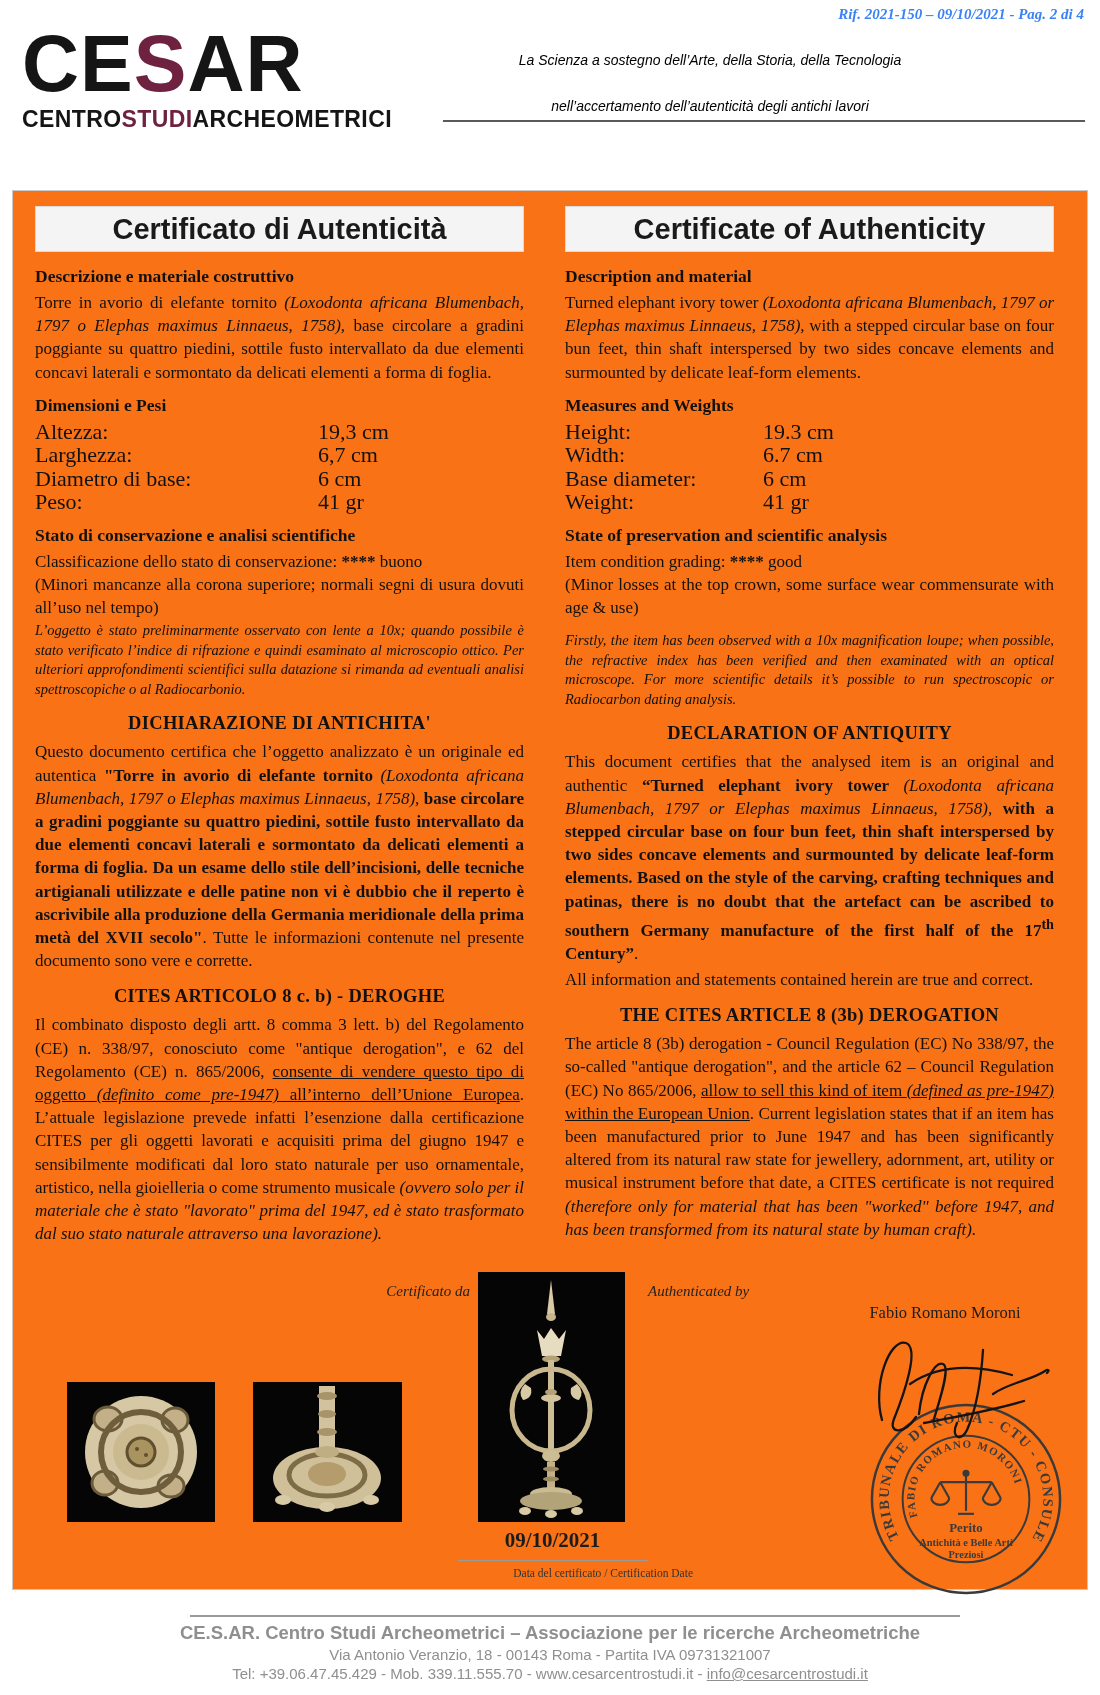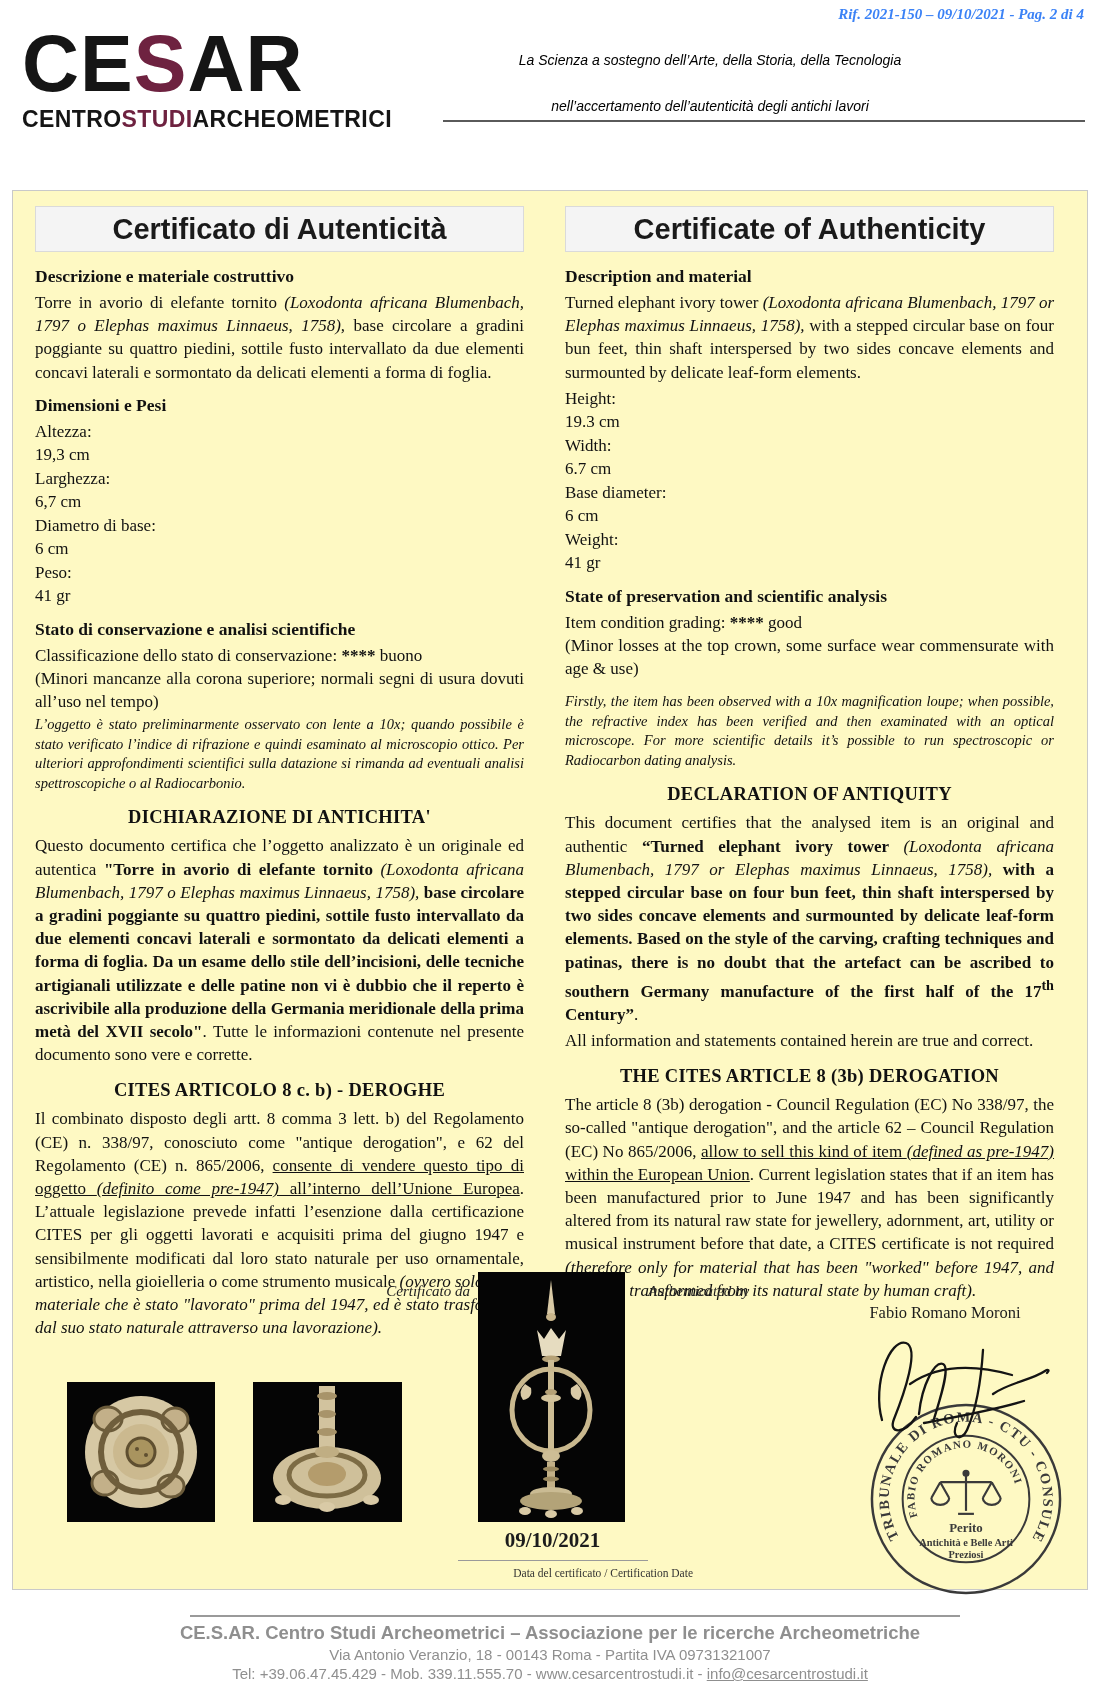--- a/index.html
+++ b/index.html
@@ -13,32 +13,32 @@
   .logo-main{font-size:79px;font-weight:700;letter-spacing:1px;line-height:1;color:#151515;}
   .logo-sub{font-size:23px;font-weight:700;letter-spacing:.4px;color:#151515;margin-top:3px;}
   .maroon{color:#6e2240;}
   .taglines{position:absolute;left:500px;top:52px;width:420px;text-align:center;
             font-family:"Liberation Sans",sans-serif;font-style:italic;font-size:14px;color:#000000;}
   .taglines div+div{margin-top:30px;}
   .header-rule{position:absolute;left:443px;top:120px;width:642px;height:2px;background:#5a5a5a;}
 
   
   .main-box{position:absolute;left:12px;top:190px;width:1074px;height:1398px;
-            border:1px solid #c9c9c9;background:#fef9c3;}
+            border:1px solid #c9c9c9;background:#f97316;}
   .col{position:absolute;top:15px;width:489px;}
   .col-it{left:22px;}
   .col-en{left:552px;}
   .title-bar{height:44px;background:#f4f4f4;border:1px solid #dadada;
              font-family:"Liberation Sans",sans-serif;font-weight:700;font-size:29px;
              color:#1a1a1a;text-align:center;line-height:44px;margin-bottom:14px;}
   .col h3{font-size:17.5px;margin:11px 0 4px;font-weight:bold;}
   .col h4{font-size:18.5px;margin:14px 0 6px;font-weight:bold;text-align:center;letter-spacing:.3px;}
   .col p{margin:0 0 3px;font-size:17px;line-height:23.2px;text-align:justify;}
   .col p.fine{font-size:14.5px;line-height:19.5px;font-style:italic;margin-top:2px;}
-  .drow{display:flex;font-size:17px;line-height:23.5px;flex-direction:column;}
+  .drow{display:flex;font-size:22px;line-height:23.5px;}
   .col-it .dlab{width:283px;}
   .col-en .dlab{width:198px;}
 
   
   .by-label{position:absolute;font-style:italic;font-size:15px;color:#222;}
   .lbl-it{left:330px;top:1283px;width:140px;text-align:right;}
   .lbl-en{left:648px;top:1283px;width:170px;text-align:left;}
   .photo{position:absolute;background:#050505;}
   .photo svg{display:block;}
   .ph-center{left:478px;top:1272px;width:147px;height:250px;}
@@ -113,20 +113,21 @@
       <p><span>Questo documento certifica che l’oggetto analizzato è un originale ed autentica </span><span style="font-weight: bold;">"Torre in avorio di elefante tornito </span><span style="font-style: italic;">(Loxodonta africana Blumenbach, 1797 o Elephas maximus Linnaeus, 1758),</span><span style="font-weight: bold;"> base circolare a gradini poggiante su quattro piedini, sottile fusto intervallato da due elementi concavi laterali e sormontato da delicati elementi a forma di foglia. Da un esame dello stile dell’incisioni, delle tecniche artigianali utilizzate e delle patine non vi è dubbio che il reperto è ascrivibile alla produzione della Germania meridionale della prima metà del XVII secolo"</span><span>. Tutte le informazioni contenute nel presente documento sono vere e corrette.</span></p>
       <p></p>
       <h4>CITES ARTICOLO 8 c. b) - DEROGHE</h4>
       <p><span>Il combinato disposto degli artt. 8 comma 3 lett. b) del Regolamento (CE) n. 338/97, conosciuto come "antique derogation", e 62 del Regolamento (CE) n. 865/2006, </span><span style="text-decoration: underline;">consente di vendere questo tipo di oggetto </span><span style="font-style: italic; text-decoration: underline;">(definito come pre-1947)</span><span style="text-decoration: underline;"> all’interno dell’Unione Europea</span><span>. L’attuale legislazione prevede infatti l’esenzione dalla certificazione CITES per gli oggetti lavorati e acquisiti prima del giugno 1947 e sensibilmente modificati dal loro stato naturale per uso ornamentale, artistico, nella gioielleria o come strumento musicale </span><span style="font-style: italic;">(ovvero solo per il materiale che è stato "lavorato" prima del 1947, ed è stato trasformato dal suo stato naturale attraverso una lavorazione).</span></p>
     </div>
 
     <div class="col col-en">
       <div class="title-bar">Certificate of Authenticity</div>
       <h3>Description and material</h3>
       <p><span>Turned elephant ivory tower </span><span style="font-style: italic;">(Loxodonta africana Blumenbach, 1797 or Elephas maximus Linnaeus, 1758),</span><span> with a stepped circular base on four bun feet, thin shaft interspersed by two sides concave elements and surmounted by delicate leaf-form elements.</span></p>
+      <h3>Measures and Weights</h3>
       <div>
           <div class="drow">
             <span class="dlab">Height:</span>
             <span class="dval">19.3 cm</span>
           </div>
           <div class="drow">
             <span class="dlab">Width:</span>
             <span class="dval">6.7 cm</span>
           </div>
           <div class="drow">

